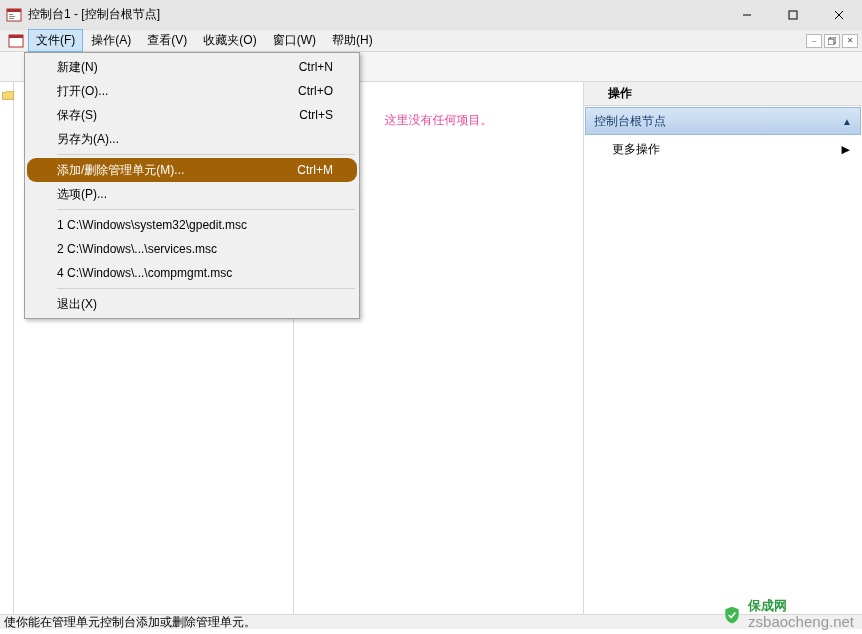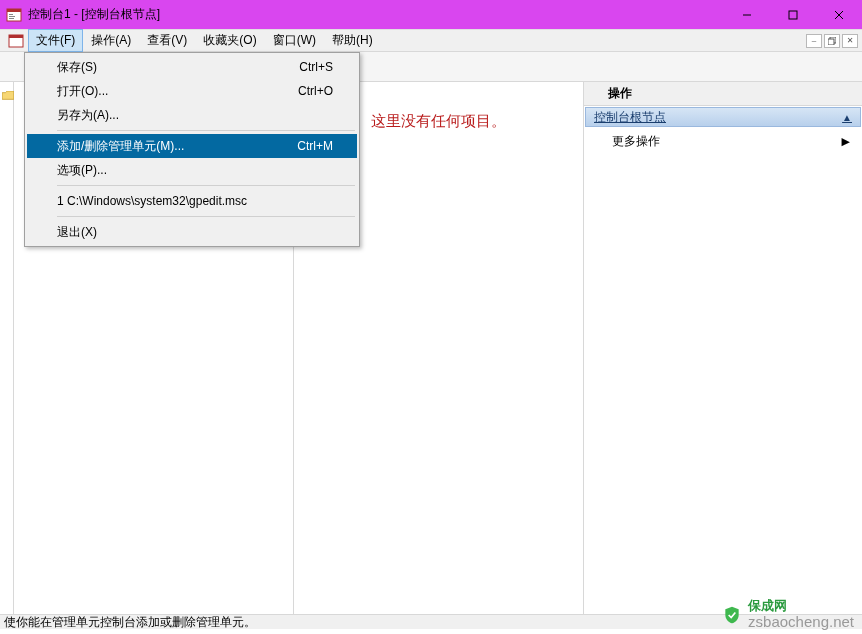--- a/index.html
+++ b/index.html
@@ -1,41 +1,41 @@
 <!DOCTYPE html>
 <html><head>
 <meta charset="utf-8">
 <style>
 * { box-sizing: border-box; margin: 0; padding: 0; }
 body { font-family: "Microsoft YaHei", "SimSun", Arial, sans-serif; font-size: 12px; background: #fff; width: 862px; height: 634px; overflow: hidden; position: relative; }
-.titlebar { height: 30px; display: flex; align-items: center; padding-left: 6px; border-bottom: 1px solid #e0e0e0; background: #d946ef; }
+.titlebar { height: 30px; display: flex; align-items: center; padding-left: 6px; border-bottom: 1px solid #e0e0e0; background: #e5e5e5; }
 .titlebar-icon { width: 16px; height: 16px; margin-right: 6px; }
 .titlebar-text { flex: 1; font-size: 12px; color: #000; }
 .title-controls { display: flex; }
 .title-btn { width: 46px; height: 30px; display: flex; align-items: center; justify-content: center; color: #000; font-size: 10px; }
 .menubar { height: 22px; display: flex; align-items: stretch; background: #f0f0f0; border-bottom: 1px solid #d8d8d8; position: relative; }
 .menubar-left { display: flex; align-items: center; padding-left: 8px; flex: 1; }
 .menu-item { padding: 3px 8px; font-size: 12px; color: #000; cursor: default; }
 .menu-item.open { background: #cce4f7; border: 1px solid #7eb4ea; padding: 2px 7px; }
 .menubar-right { display: flex; align-items: center; padding-right: 4px; gap: 2px; }
 .mini-btn { width: 16px; height: 14px; border: 1px solid #b8b8b8; background: #fff; display: flex; align-items: center; justify-content: center; font-size: 8px; color: #555; }
 .toolbar { height: 30px; background: #f5f5f5; border-bottom: 1px solid #d8d8d8; display: flex; align-items: center; padding-left: 4px; }
 .content { display: flex; height: 532px; position: relative; }
 .left-panel { width: 14px; border-right: 1px solid #d8d8d8; background: #fff; padding-top: 8px; padding-left: 2px; }
 .folder-icon { width: 12px; height: 10px; }
 .mid-panel { width: 280px; border-right: 1px solid #d8d8d8; background: #fff; }
-.center-panel { flex: 1; border-right: 1px solid #d8d8d8; background: #fff; padding: 30px 20px; text-align: center; font-size: 15px; color: #b91c1c; }
+.center-panel { flex: 1; border-right: 1px solid #d8d8d8; background: #fff; padding: 30px 20px; text-align: center; font-size: 12px; color: #ec4899; }
 .right-panel { width: 278px; background: #fff; }
 .right-header { height: 24px; background: #f0f0f0; border-bottom: 1px solid #d8d8d8; display: flex; align-items: center; padding-left: 24px; font-weight: bold; font-size: 12px; }
-.right-section { height: 20px; background: linear-gradient(#d6e5f5, #b8d0ec); border: 1px solid #9ab8de; display: flex; align-items: center; justify-content: space-between; padding: 0 8px; font-size: 12px; color: #1a3e6e; margin: 1px; text-decoration: underline; }
+.right-section { height: 28px; background: linear-gradient(#d6e5f5, #b8d0ec); border: 1px solid #9ab8de; display: flex; align-items: center; justify-content: space-between; padding: 0 8px; font-size: 12px; color: #1a3e6e; margin: 1px; }
 .right-action { height: 24px; display: flex; align-items: center; justify-content: space-between; padding: 0 8px 0 24px; font-size: 12px; margin: 2px 4px; }
 .statusbar { height: 15px; border-top: 1px solid #d8d8d8; background: #f0f0f0; display: flex; align-items: center; padding-left: 4px; font-size: 12px; }
 .dropdown { position: absolute; top: 52px; left: 24px; width: 336px; background: #f0f0f0; border: 1px solid #a0a0a0; box-shadow: 2px 2px 4px rgba(0,0,0,0.25); z-index: 100; padding: 2px; }
 .dd-item { height: 24px; display: flex; align-items: center; padding: 0 24px 0 30px; font-size: 12px; color: #000; position: relative; }
-.dd-item.highlight { background: #0369a1; color: #fff; }
+.dd-item.highlight { background: #a16207; color: #fff; border-radius: 9px; }
 .dd-shortcut { margin-left: auto; }
 .dd-sep { height: 1px; background: #d0d0d0; margin: 3px 2px 3px 30px; }
 .watermark { position: absolute; bottom: 4px; right: 8px; font-size: 12px; display: flex; align-items: center; gap: 6px; }
 .watermark-shield { width: 20px; height: 20px; }
 .watermark-text { display: flex; flex-direction: column; line-height: 1.1; }
 .watermark-main { font-weight: bold; color: #2a9a3e; font-size: 13px; }
 .watermark-sub { color: #999; font-size: 15px; }
 .arrow-up { font-size: 10px; }
 .arrow-right { font-size: 11px; }
 </style>
@@ -120,43 +120,53 @@
     </div>
   </div>
 </div>
 
 <div class="statusbar">
   <span>使你能在管理单元控制台添加或删除管理单元。</span>
 </div>
 
 <div class="dropdown">
   <div class="dd-item">
-      <span>保存(S)</span>
-      <span class="dd-shortcut">Ctrl+S</span>
+      <span>新建(N)</span>
+      <span class="dd-shortcut">Ctrl+N</span>
     </div>
   <div class="dd-item">
       <span>打开(O)...</span>
       <span class="dd-shortcut">Ctrl+O</span>
+    </div>
+  <div class="dd-item">
+      <span>保存(S)</span>
+      <span class="dd-shortcut">Ctrl+S</span>
     </div>
   <div class="dd-item">
       <span>另存为(A)...</span>
       <span class="dd-shortcut"></span>
     </div>
   <div class="dd-sep"></div>
   <div class="dd-item highlight">
       <span>添加/删除管理单元(M)...</span>
       <span class="dd-shortcut">Ctrl+M</span>
     </div>
   <div class="dd-item">
       <span>选项(P)...</span>
       <span class="dd-shortcut"></span>
     </div>
   <div class="dd-sep"></div>
   <div class="dd-item">
       <span>1 C:\Windows\system32\gpedit.msc</span>
+    </div>
+  <div class="dd-item">
+      <span>2 C:\Windows\...\services.msc</span>
+    </div>
+  <div class="dd-item">
+      <span>4 C:\Windows\...\compmgmt.msc</span>
     </div>
   <div class="dd-sep"></div>
   <div class="dd-item">
       <span>退出(X)</span>
     </div>
 </div>
 
 <div class="watermark">
   <svg class="watermark-shield" viewBox="0 0 24 24">
       <path d="M12 2 L20 5 L20 12 C20 17 16 21 12 22 C8 21 4 17 4 12 L4 5 Z" fill="#3fb84f"></path>

